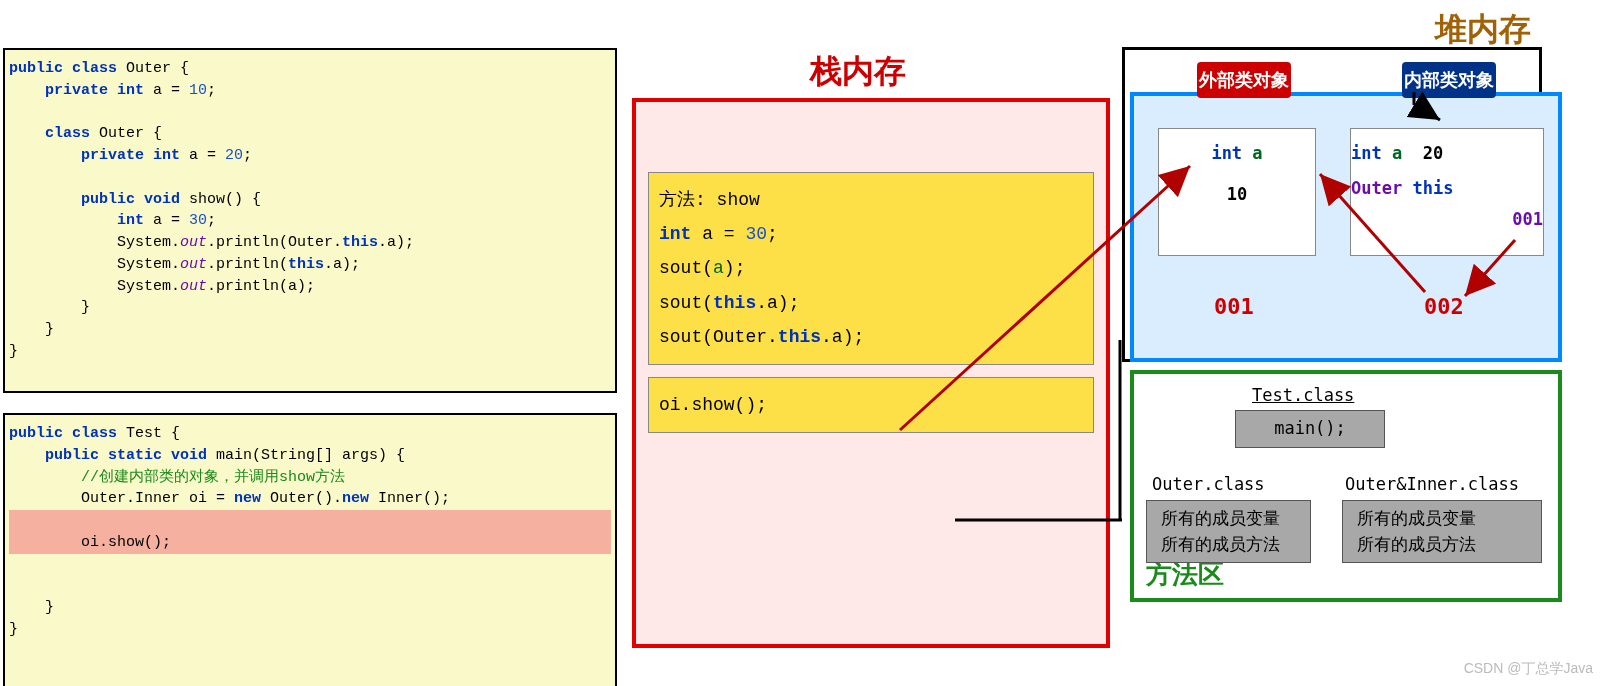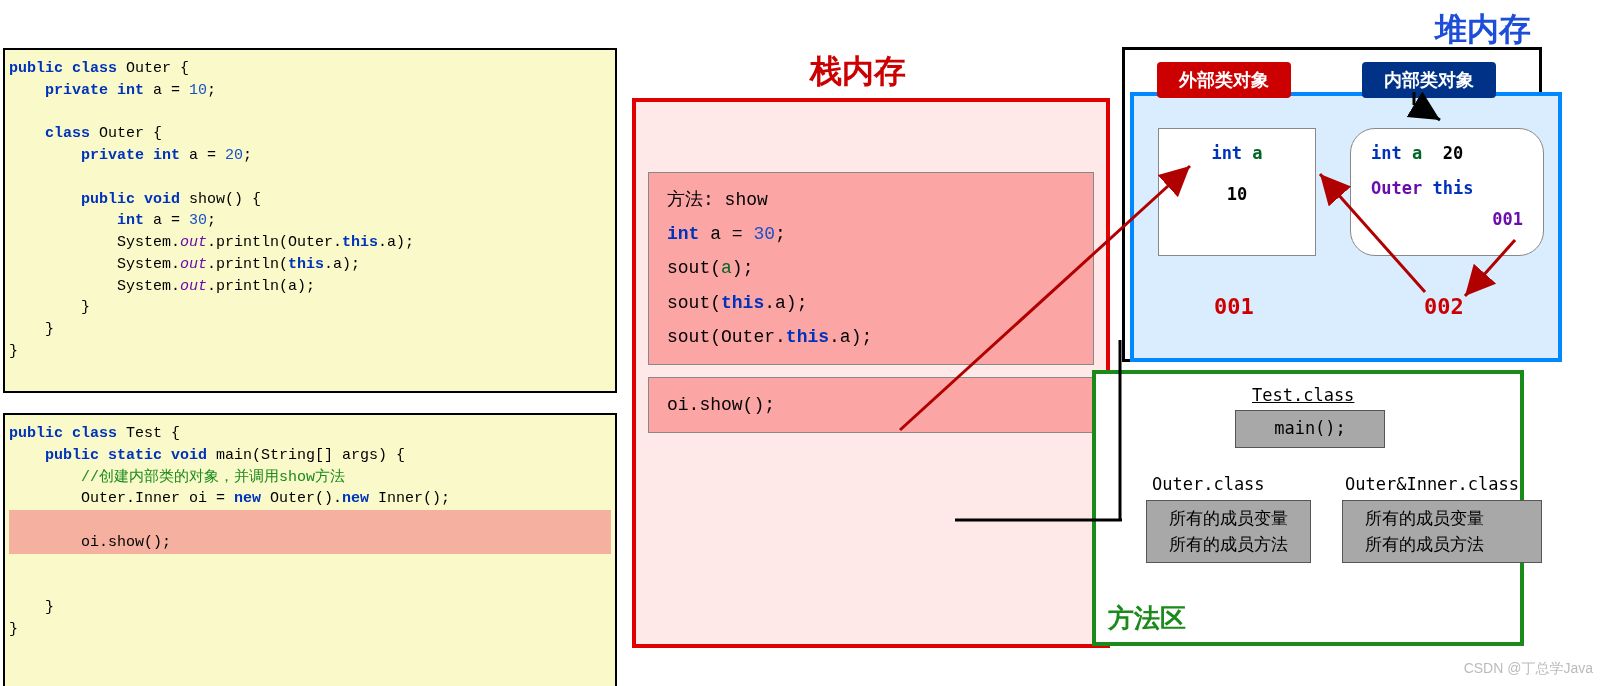--- a/index.html
+++ b/index.html
@@ -7,41 +7,41 @@
 
 .code-box { position: absolute; background: #f9f9c9; border: 2px solid #000; padding: 8px 4px; line-height: 1.45; white-space: pre; font-family: Consolas, 'Courier New', monospace; }
 .kw { color: #0033bb; font-weight: bold; }
 .num { color: #1a50c8; }
 .out { font-style: italic; color: #6a0dad; }
 .cmt { color: #1a8a1a; }
 
 .highlight-line { background: #f5b0a0; display: inline-block; width: 100%; }
 
 .stack-title { position: absolute; color: #cc0000; font-size: 32px; font-weight: bold; font-family: 'Microsoft YaHei', sans-serif; }
-.heap-title { position: absolute; color: #1d4ed8; font-size: 32px; font-weight: bold; font-family: 'Microsoft YaHei', sans-serif; }
+.heap-title { position: absolute; color: #a16207; font-size: 32px; font-weight: bold; font-family: 'Microsoft YaHei', sans-serif; }
 .method-area-title { position: absolute; color: #1a8a1a; font-size: 26px; font-weight: bold; font-family: 'Microsoft YaHei', sans-serif; }
 
 .stack-container { position: absolute; border: 4px solid #e00000; background: #ffe8e8; }
 .heap-container { position: absolute; border: 4px solid #0088ff; background: #d9edff; }
 .method-area-container { position: absolute; border: 4px solid #1a8a1a; background: #fff; }
 .black-box { position: absolute; border: 3px solid #000; }
 
-.frame { background: #fca5a5; border: 1px solid #888; padding: 10px 18px; margin: 12px; line-height: 1.9; font-size: 18px; font-family: Consolas, 'Courier New', monospace; }
+.frame { background: #fde047; border: 1px solid #888; padding: 10px 10px; margin: 12px; line-height: 1.9; font-size: 18px; font-family: Consolas, 'Courier New', monospace; }
 .red-text { color: #cc0000; font-weight: bold; }
 .blue-text { color: #0033bb; font-weight: bold; }
 .purple-text { color: #6a0dad; font-weight: bold; }
 .green-bold { color: #006622; }
 
-.badge { position: absolute; background: #cc0000; color: #fff; padding: 6px 22px; border-radius: 4px; font-size: 18px; font-family: 'Microsoft YaHei', sans-serif; font-weight: bold; }
+.badge { position: absolute; background: #cc0000; color: #fff; padding: 6px 2px; border-radius: 4px; font-size: 18px; font-family: 'Microsoft YaHei', sans-serif; font-weight: bold; margin-left: 40px; }
 .badge-blue { background: #003388; }
 
-.obj-box { position: absolute; background: #fff; border: 1px solid #888; padding: 10px 20px; font-size: 17px; font-family: Consolas, 'Microsoft YaHei', monospace; line-height: 1.7; text-align: center; }
+.obj-box { position: absolute; background: #fff; border: 1px solid #888; padding: 10px 0; font-size: 17px; font-family: Consolas, 'Microsoft YaHei', monospace; line-height: 1.7; text-align: center; }
 .addr { position: absolute; color: #cc0000; font-weight: bold; font-size: 22px; font-family: Consolas, monospace; }
 
-.gray-box { position: absolute; background: #a8a8a8; border: 1px solid #555; padding: 5px 22px; font-size: 17px; font-family: Consolas, 'Microsoft YaHei', monospace; line-height: 1.5; }
+.gray-box { position: absolute; background: #a8a8a8; border: 1px solid #555; padding: 5px 14px; font-size: 17px; font-family: Consolas, 'Microsoft YaHei', monospace; line-height: 1.5; }
 
 .oi-val { border: 2px solid #cc0000; border-radius: 4px; padding: 2px 10px; color: #cc0000; font-weight: bold; }
 
 svg.arrows { position: absolute; top: 0; left: 0; width: 1613px; height: 686px; pointer-events: none; }
 
 .watermark { position: absolute; right: 20px; bottom: 8px; color: #bbb; font-size: 14px; font-family: 'Microsoft YaHei', sans-serif; }
 </style>
 </head>
 <body>
 
@@ -92,33 +92,33 @@
   </div>
 </div>
 
 <div class="heap-container" style="left:1130px; top:92px; width:432px; height:270px;">
 
   <div class="obj-box" style="left:24px; top:32px; width:158px; height:128px;">
     <div><span class="blue-text">int</span> <span class="green-bold" style="font-weight:bold;">a</span></div>
     <div style="margin-top:12px;"><span style="font-weight:bold;">10</span></div>
   </div>
 
-  <div class="obj-box" style="left:216px; top:32px; width:194px; height:128px; text-align:left;border-radius:25px;">
+  <div class="obj-box" style="left:216px; top:32px; width:194px; height:128px; text-align:left;">
     <div><span class="blue-text">int</span> <span class="green-bold" style="font-weight:bold;">a</span>&nbsp;&nbsp;<span style="font-weight:bold;">20</span></div>
     <div style="margin-top:6px;"><span class="purple-text">Outer</span> <span class="blue-text">this</span></div>
     <div style="text-align:right; margin-top:2px;"><span class="purple-text" style="font-weight:bold;">001</span></div>
   </div>
   <div class="addr" style="left:80px; top:198px;">001</div>
   <div class="addr" style="left:290px; top:198px;">002</div>
 </div>
 
 <div class="badge" style="left:1157px; top:62px;">外部类对象</div>
 <div class="badge badge-blue" style="left:1362px; top:62px;">内部类对象</div>
 
-<div class="method-area-container" style="left:1092px; top:370px; width:432px; height:276px;">
+<div class="method-area-container" style="left:1130px; top:370px; width:432px; height:232px;">
   <div class="method-area-title" style="left:12px; bottom:6px;">方法区</div>
 </div>
 
 <div style="position:absolute; left:1252px; top:385px; font-size:17px; font-family: Consolas, monospace; text-decoration: underline;">Test.class</div>
 <div class="gray-box" style="left:1235px; top:410px; width:150px; text-align:center;">main();</div>
 
 <div style="position:absolute; left:1152px; top:474px; font-size:17px; font-family: Consolas, monospace;">Outer.class</div>
 <div class="gray-box" style="left:1146px; top:500px; width:165px;">
   <div>所有的成员变量</div>
   <div>所有的成员方法</div>

